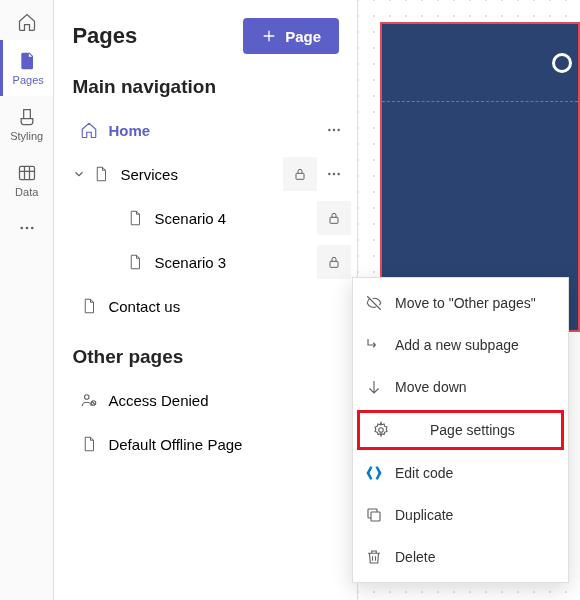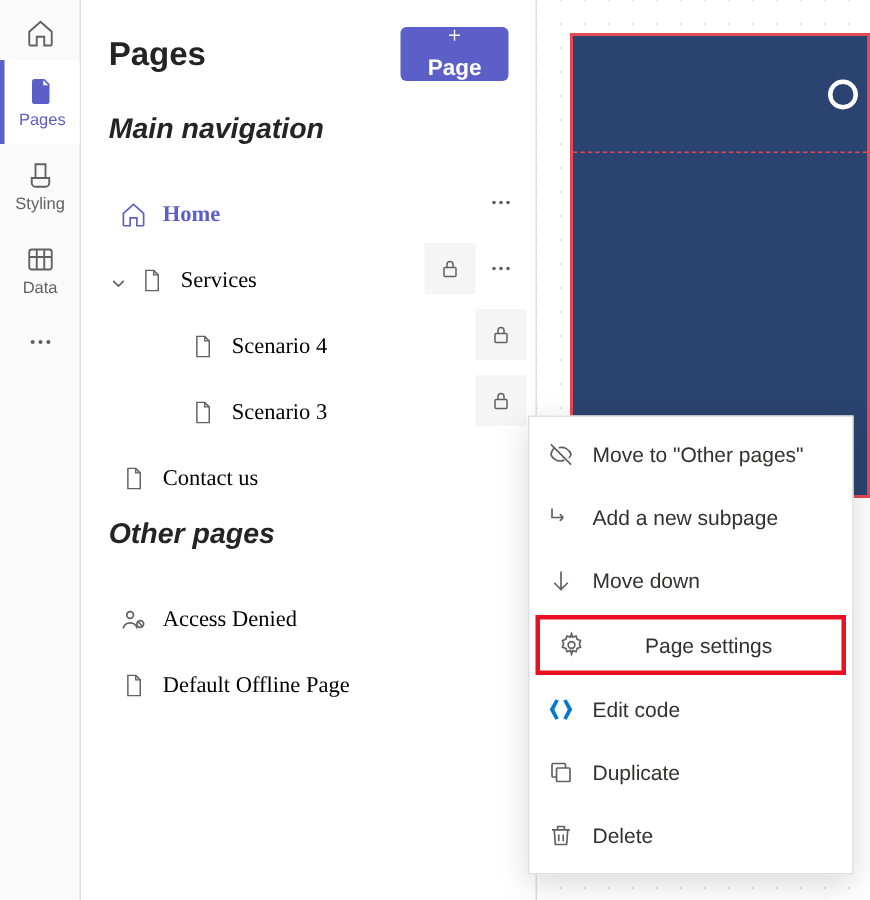--- a/index.html
+++ b/index.html
@@ -67,39 +67,36 @@
       border: none;
       height: 36px;
       padding: 0 18px;
       font-size: 15px;
       font-weight: 600;
       border-radius: 4px;
       display: flex;
       align-items: center;
       gap: 8px;
       cursor: pointer;
-      flex-direction: column;
     }
     
     .section-title {
       font-size: 19px;
       font-weight: 700;
       padding: 8px 18px 10px 18px;
       color: #242424;
-      font-style: italic;
     }
     
     .tree { padding: 0 0 10px 0; }
     .tree-row {
       display: flex;
-      align-items: flex-end;
+      align-items: center;
       height: 44px;
       position: relative;
       cursor: pointer;
-      font-family: Liberation Serif, serif;
     }
     .indent-0 { padding-left: 26px; }
     .indent-1 { padding-left: 18px; }
     .indent-2 { padding-left: 72px; }
     .tree-icon { width: 18px; height: 18px; margin-right: 10px; flex-shrink:0;}
     .chev { width: 14px; height:14px; margin-right:6px; flex-shrink:0;}
     .tree-label { flex: 1; font-size: 15px; color: #000000; }
     .tree-label.home { color: #5b5fc7; font-weight: 600; }
     .row-actions { display:flex; align-items:center; gap:0; padding-right:6px;}
     .action-btn {

